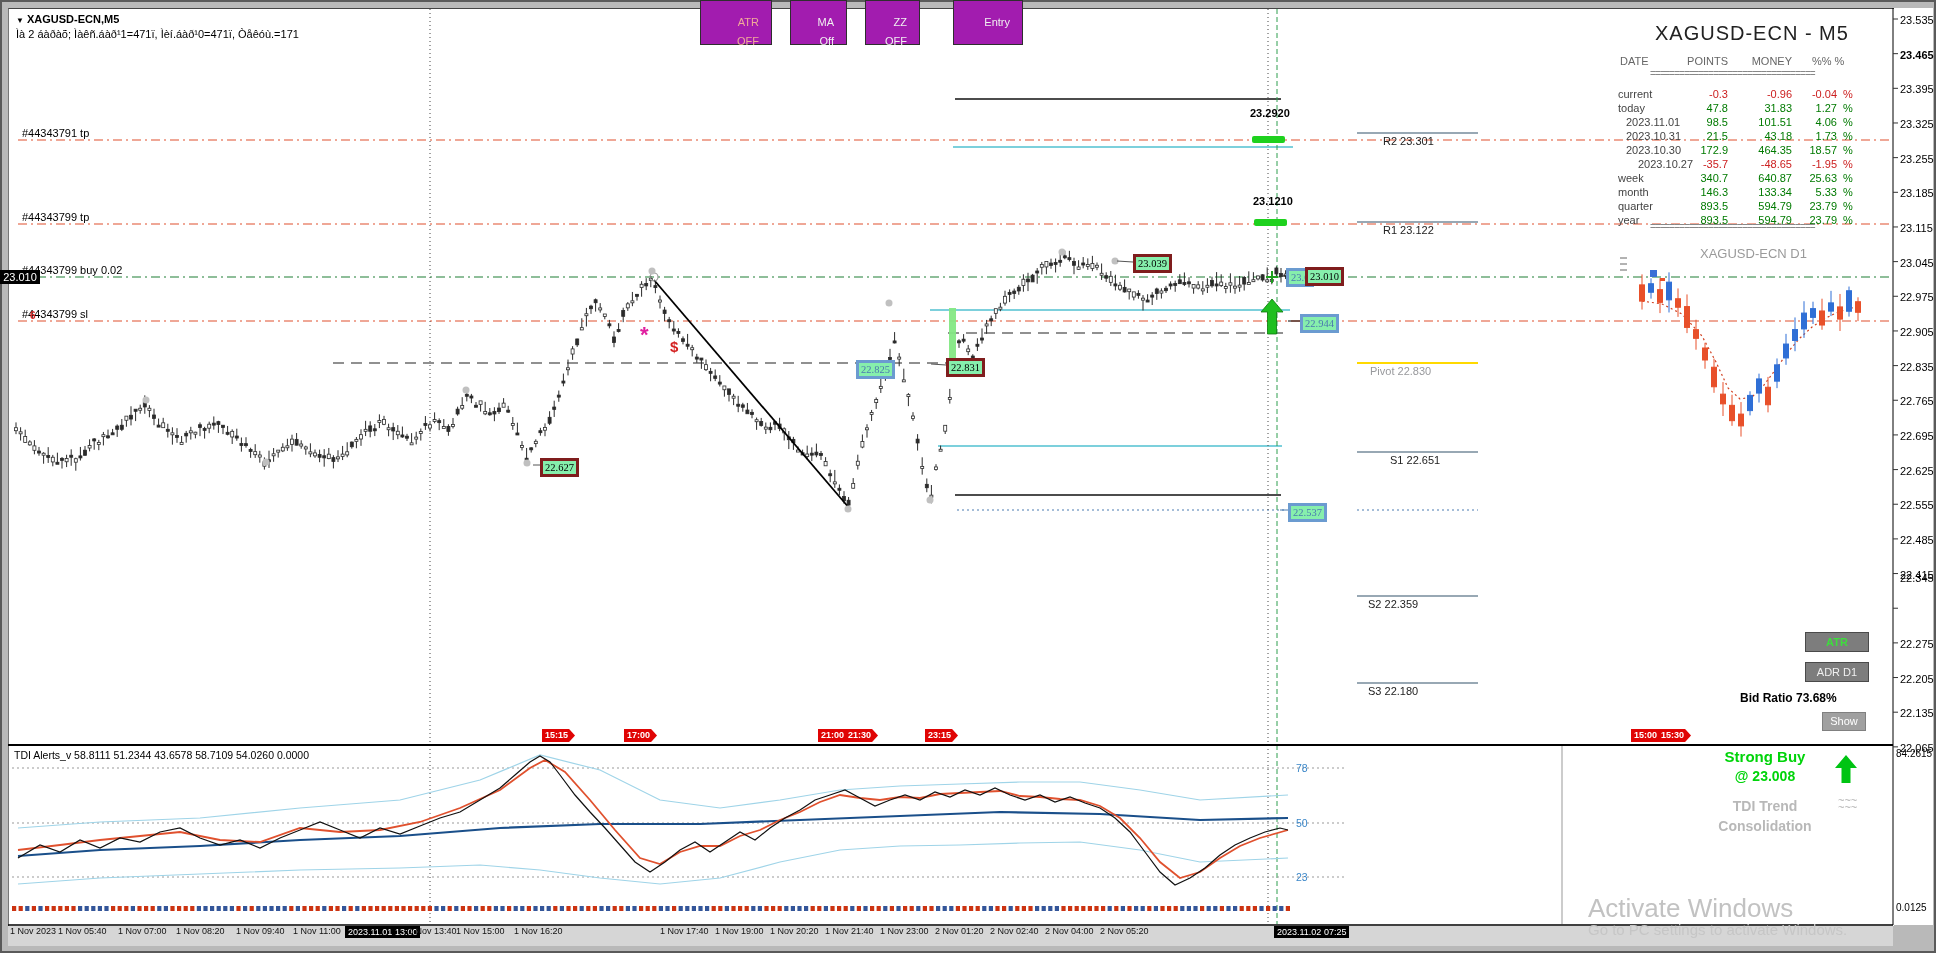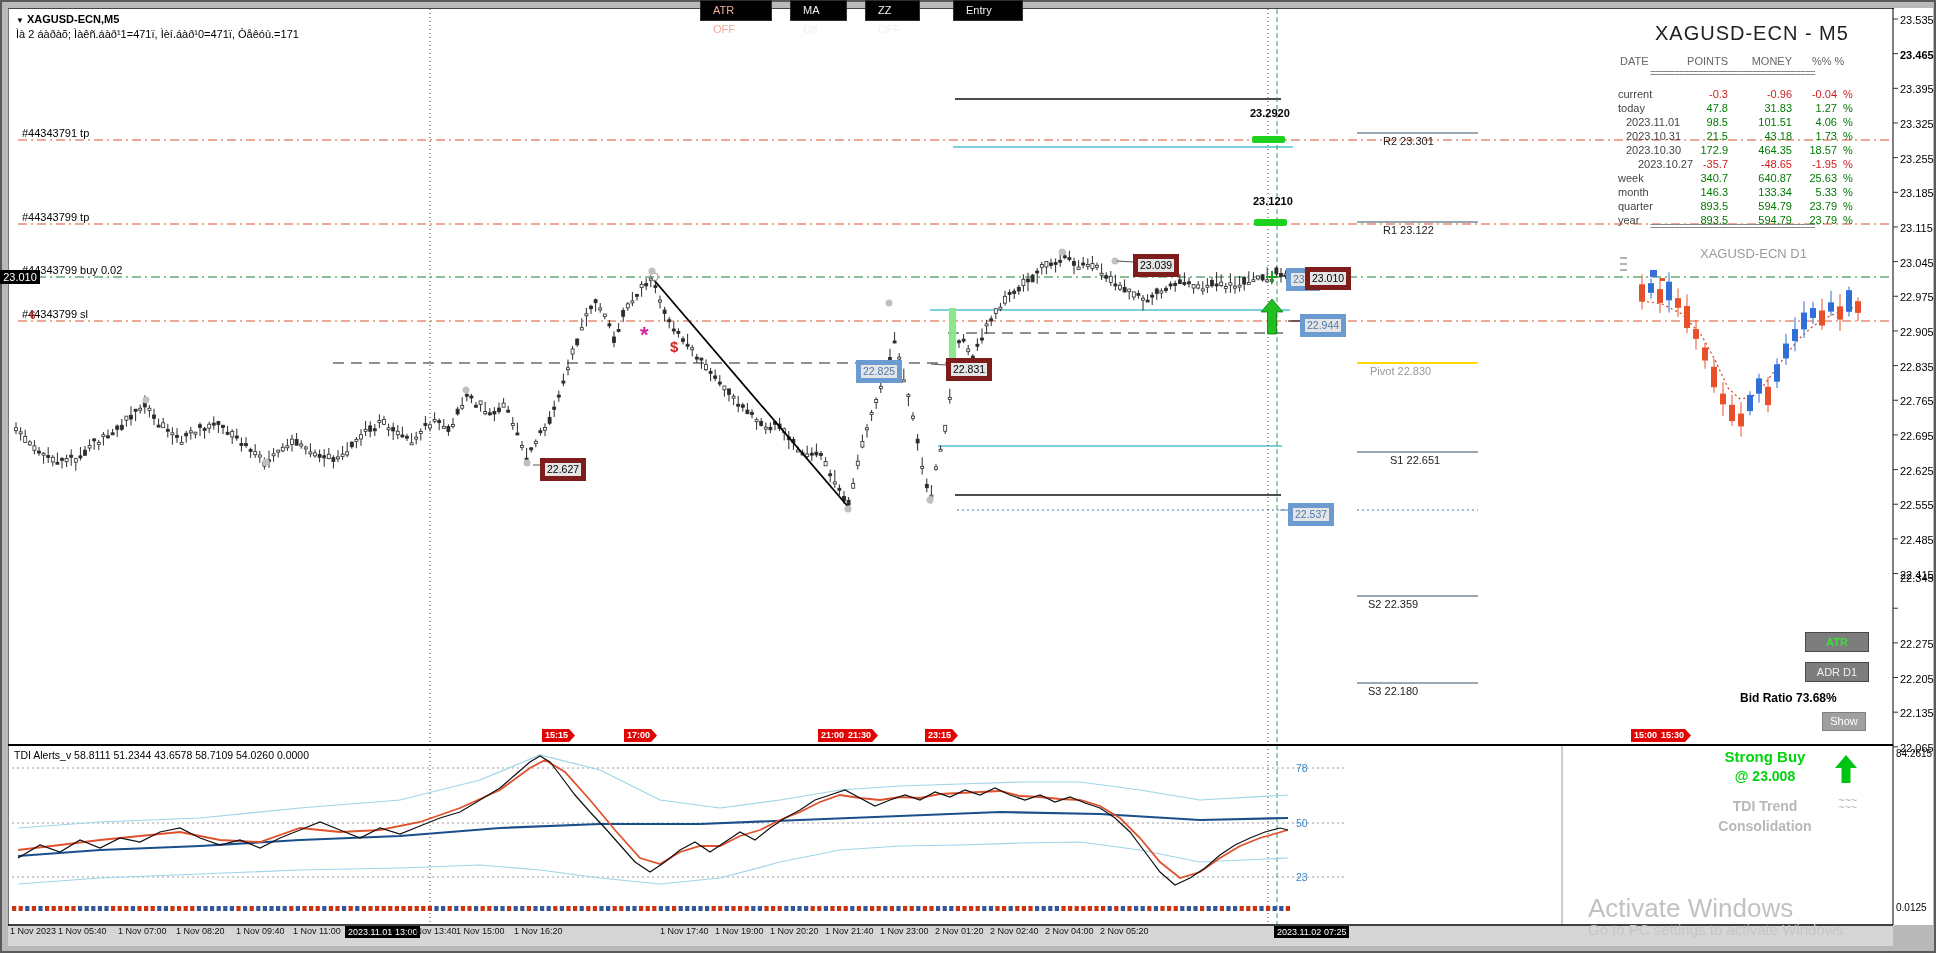--- a/index.html
+++ b/index.html
@@ -4,26 +4,26 @@
 <style>
   html,body{margin:0;padding:0;background:#888;}
   .screen{position:relative;width:1936px;height:953px;background:#b9b9b9;
     font-family:"Liberation Sans",sans-serif;overflow:hidden;border:0;box-sizing:border-box;
     outline:2px solid #5a5a5a;outline-offset:-2px;}
   .chart-bg{position:absolute;left:8px;top:8px;width:1885px;height:917px;background:#fff;
     border-top:1px solid #444;border-left:1px solid #777;}
   .axis-right{position:absolute;left:1894px;top:8px;width:39px;height:917px;background:#fff;}
   .axis-bottom{position:absolute;left:8px;top:926px;width:1885px;height:20px;background:#d6d6d6;}
   .lbl{position:absolute;font-size:11px;color:#000;white-space:nowrap;}
-  .btn{position:absolute;top:14px;height:19px;line-height:19px;padding:0 12px;background:#000000;
-    border:1px solid #2e2e2e;font-size:11px;text-align:left;color:#eee;cursor:default;}
+  .btn{position:absolute;top:14px;height:19px;line-height:19px;padding:12px 12px;background:#a21caf;
+    border:1px solid #2e2e2e;font-size:11px;text-align:right;color:#eee;cursor:default;}
   .sidebtn{position:absolute;background:#7d7d7d;border:1px solid #4a4a4a;font-size:11px;
     text-align:center;color:#f0f0f0;}
-  .pbox{position:absolute;font-size:10.5px;line-height:13px;padding:0 2px;background:#e5e5e5;
-    border:5px solid #7f1d1d;color:#000;white-space:nowrap;}
+  .pbox{position:absolute;font-size:10.5px;line-height:13px;padding:0 2px;background:#86efac;
+    border:3px solid #7f1d1d;color:#000;white-space:nowrap;font-family:Liberation Serif, serif;}
   .pbox.blue{border-color:#6b9bd0;color:#4a7ab0;}
   .flag{position:absolute;height:13px;line-height:13px;background:#e00404;color:#fff;
     font-size:9px;font-weight:bold;padding:0 7px 0 3px;white-space:nowrap;
     clip-path:polygon(0 0,82% 0,100% 50%,82% 100%,0 100%);}
   .axlabel{position:absolute;font-size:11px;color:#000;}
   .tlabel{position:absolute;font-size:9px;color:#111;top:4px;white-space:nowrap;}
   .tlabel.hl{background:#000;color:#fff;padding:1px 3px;top:3px;}
   .currentbox{position:absolute;left:1894px;width:40px;height:14px;background:#000;color:#fff;
     font-size:11px;line-height:14px;text-align:center;}
   .statrow{position:absolute;font-size:11px;color:#444;white-space:nowrap;}

